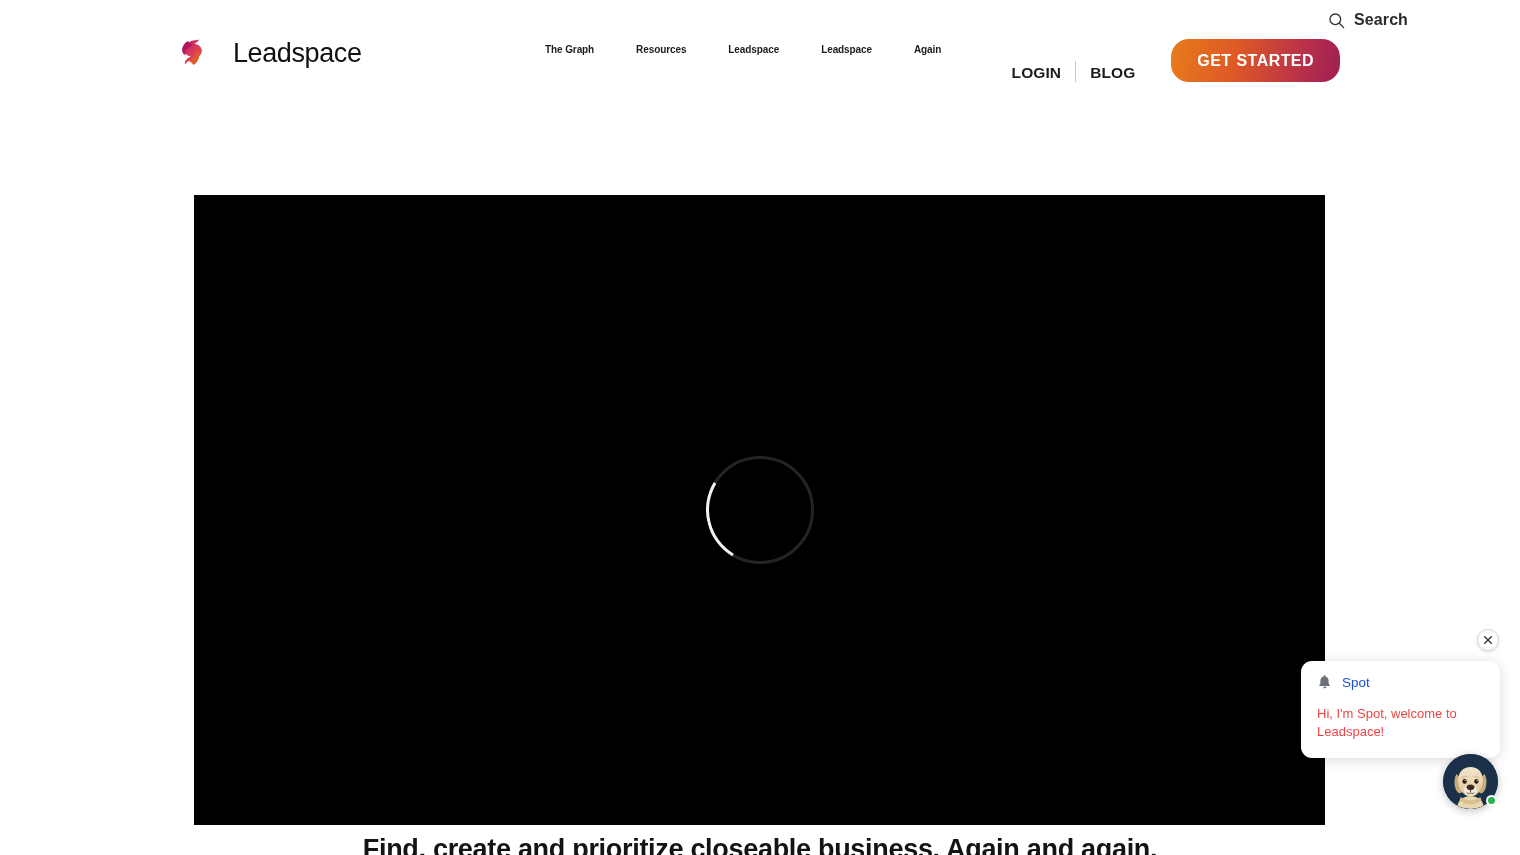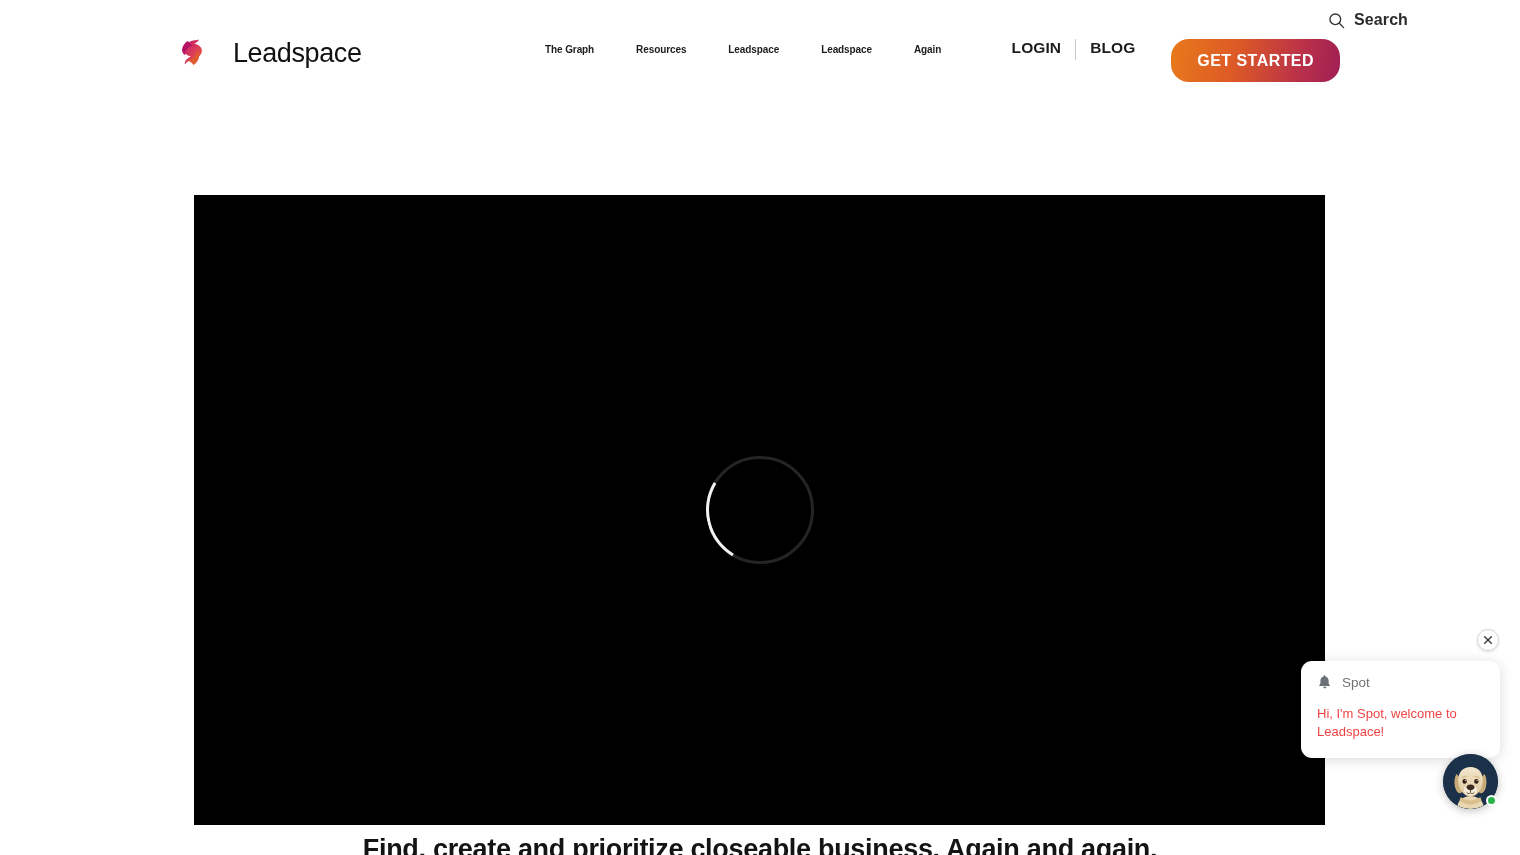--- a/index.html
+++ b/index.html
@@ -47,21 +47,21 @@
   }
   .nav-item{
     font-size:10px; font-weight:bold; color:#1c1c1c;
     padding:0 21px; cursor:pointer; white-space:nowrap;
     letter-spacing:-.1px;
   }
   .main-nav .nav-item:first-child{ padding-left:0; }
 
   .header-right{
     position:absolute; right:180px; top:-1px;
-    display:flex; align-items:flex-start;
+    display:flex; align-items:flex-end;
   }
   .auth-link{
     font-size:15.5px; font-weight:bold; color:#1c1c1c;
     cursor:pointer; letter-spacing:.1px; padding:0 14px;
   }
   .auth-divider{
     width:1px; height:21px; background:#c9c9c9;
   }
   .cta-button{
     margin-left:22px;
@@ -123,21 +123,21 @@
     width:199px; height:97px;
     background:#fff; border-radius:11px;
     box-shadow:0 2px 14px rgba(0,0,0,.15);
     padding:13px 16px 0 16px;
     z-index:30;
   }
   .chat-bubble-head{
     display:flex; align-items:center; gap:10px;
   }
   .bell-icon{ width:15px; height:16px; display:block; color:#6b7177; }
-  .chat-bot-name{ font-size:13.5px; color:#737373; }
+  .chat-bot-name{ font-size:13.5px; color:#1d4ed8; }
   .chat-bubble-msg{
     margin-top:15px;
     font-size:13px; color:#ef4444; line-height:18px;
   }
 
   .chat-avatar{
     position:absolute; left:1443px; top:754px;
     width:55px; height:55px; border-radius:50%;
     background:#1c3248; overflow:hidden;
     cursor:pointer; z-index:35;

